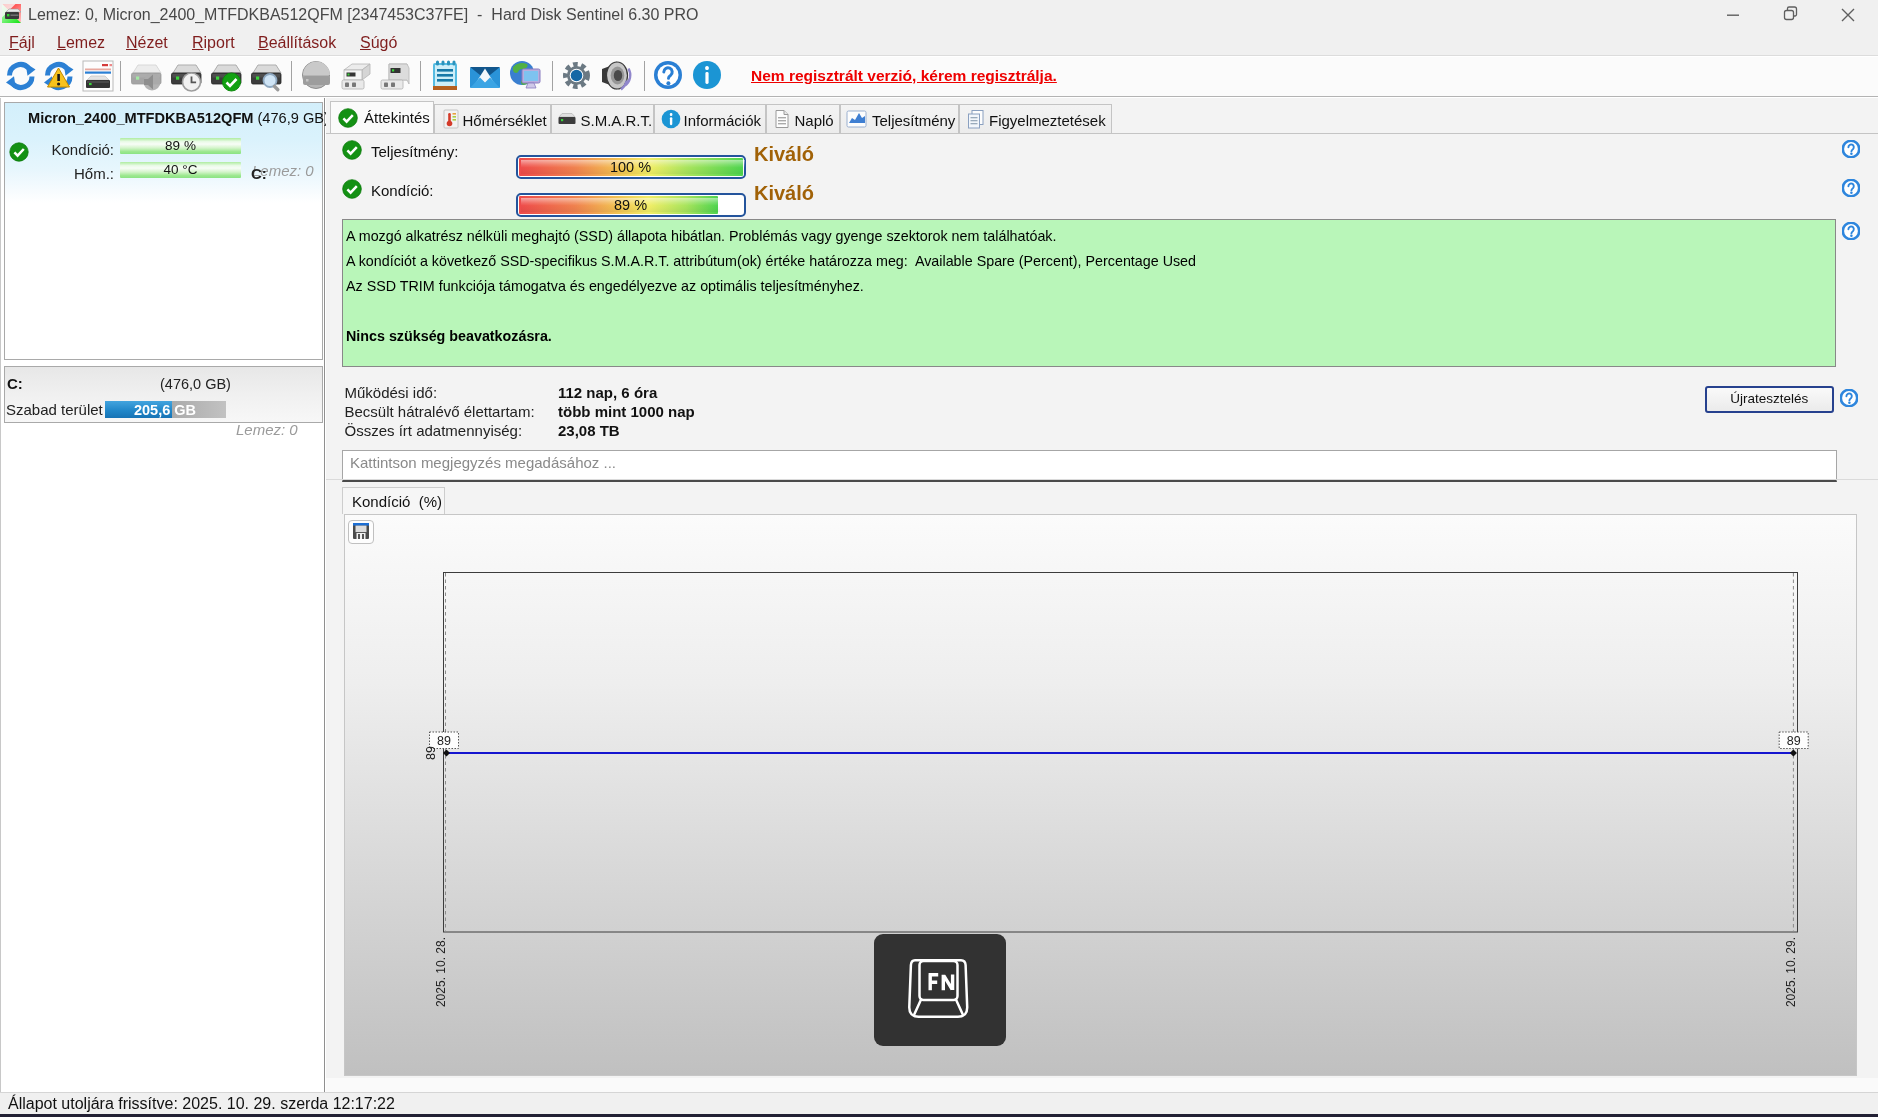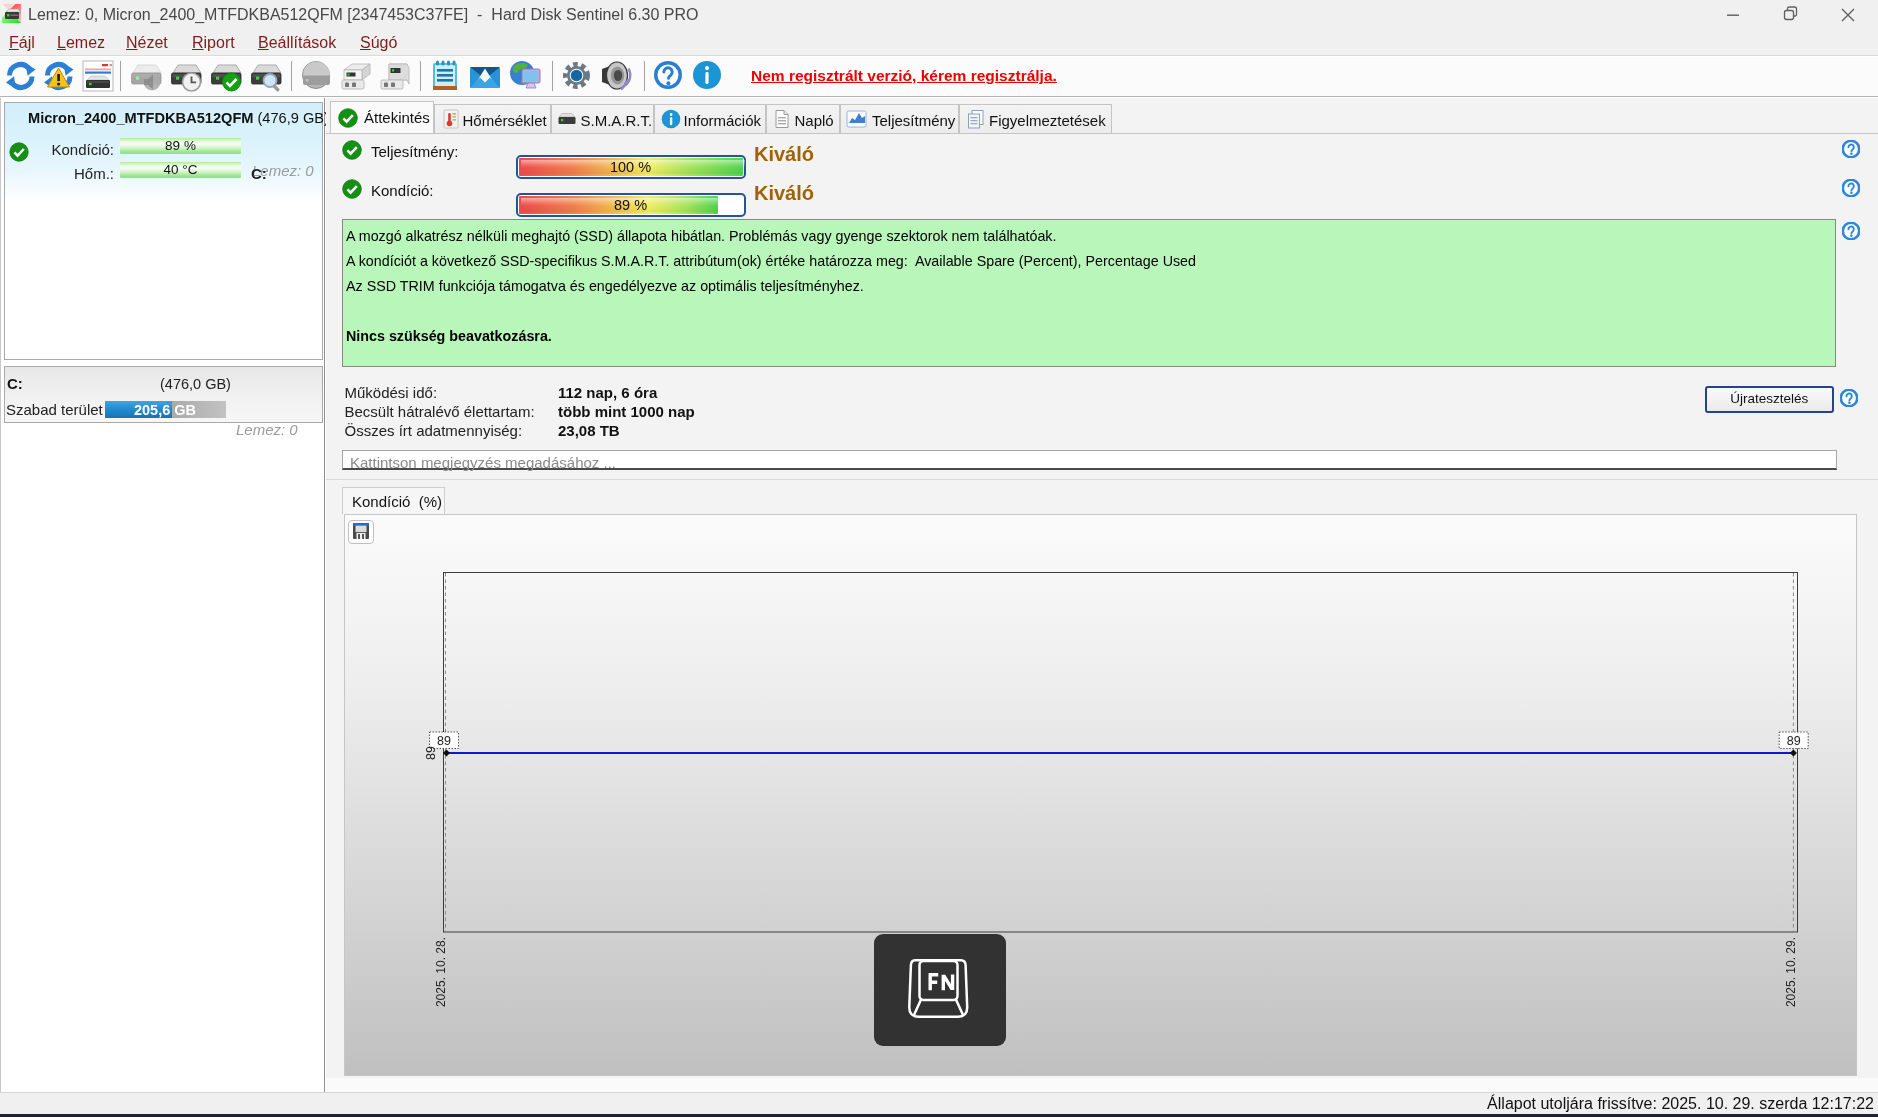--- a/index.html
+++ b/index.html
@@ -35,28 +35,28 @@
 .rowlabel { position:absolute; font-size:15px; color:#111; }
 .kivalo { position:absolute; font-size:20px; font-weight:bold; color:#a16207; }
 .pctbar { position:absolute; width:230px; height:24px; border:2px solid #24549c; border-radius:5px; background:#fff; padding:1px;margin-top:16px; }
 .pctbar .fill { height:100%; border-radius:1px; }
 .pctbar .txt { position:absolute; left:0; top:2px; width:100%; text-align:center; font-size:14.5px; color:#111; }
 .pctbar .sheen { position:absolute; left:3px; top:3px; bottom:3px; background:linear-gradient(180deg,rgba(255,255,255,0.5) 0%,rgba(255,255,255,0.15) 35%,rgba(255,255,255,0) 55%,rgba(0,0,0,0.05) 100%); }
 #greenbox { position:absolute; left:16px; top:120.5px; width:1494px; height:148px; background:#b9f6b9; border:1px solid #888; padding:4px 3px; font-size:14.3px; line-height:25px; color:#000; }
 .infolabel { position:absolute; left:18.5px; font-size:15px; color:#222; }
 .infoval { position:absolute; left:232px; font-size:15px; font-weight:bold; color:#111; }
 #retest { position:absolute; left:1378.5px; top:287.5px; width:129.5px; height:27px; border:2px solid #26418e; border-radius:3px; background:linear-gradient(180deg,#f9f9f9,#ebebeb); text-align:center; font-size:13.5px; color:#111; line-height:22px; }
-#comment { position:absolute; left:16px; top:352px; width:1495px; height:20px; background:#fff; border:1px solid #a6a6a6; border-bottom:2px solid #4a4a4a; font-size:15px; color:#8a8a8a; line-height:24px; padding-left:7px; }
+#comment { position:absolute; left:16px; top:352px; width:1495px; height:32px; background:#fff; border:1px solid #a6a6a6; border-bottom:2px solid #4a4a4a; font-size:15px; color:#8a8a8a; line-height:24px; padding-left:7px; }
 #condtabstrip { position:absolute; left:0; top:381px; width:1552px; height:1px; background:#dadada; }
 #condtab { position:absolute; left:16px; top:389px; width:102.5px; height:27px; background:#f6f6f6; border:1px solid #cdcdcd; border-bottom:none; font-size:15px; color:#111; padding:5px 0 0 9px; z-index:2; }
 #chartpanel { position:absolute; left:17.5px; top:416px; width:1513px; height:562px; border:1px solid #c6c6c6;
   background:linear-gradient(180deg,#fbfbfb 0%,#eeeeee 30%,#d7d7d7 65%,#c0c0c0 100%); }
 #savebtn { position:absolute; left:4px; top:5px; width:26px; height:24px; background:#fdfdfd; border:1px solid #c0c0c0; border-radius:4px; }
 
-#statusbar { left:0; top:1092px; width:1878px; height:26px; background:#f0f0f0; border-top:1px solid #d5d5d5; font-size:16px; color:#111; padding:2px 4px 0 8px;text-align:right; }
+#statusbar { left:0; top:1092px; width:1878px; height:26px; background:#f0f0f0; border-top:1px solid #d5d5d5; font-size:16px; color:#111; padding:2px 4px 0 8px; }
 #bottomedge { left:0; top:1114px; width:1878px; height:3px; background:#232135; }
 #fnosd { left:874px; top:934px; width:132px; height:112px; background:#323232; border-radius:9px; z-index:9; }
 </style>
 </head>
 <body>
 <div class="abs" id="titlebar">
   <svg class="abs" style="left:2px;top:4px" width="19" height="19">
     <defs>
       <linearGradient id="tred" x1="0" y1="0" x2="1" y2="1">
         <stop offset="0" stop-color="#ff1212"></stop>

